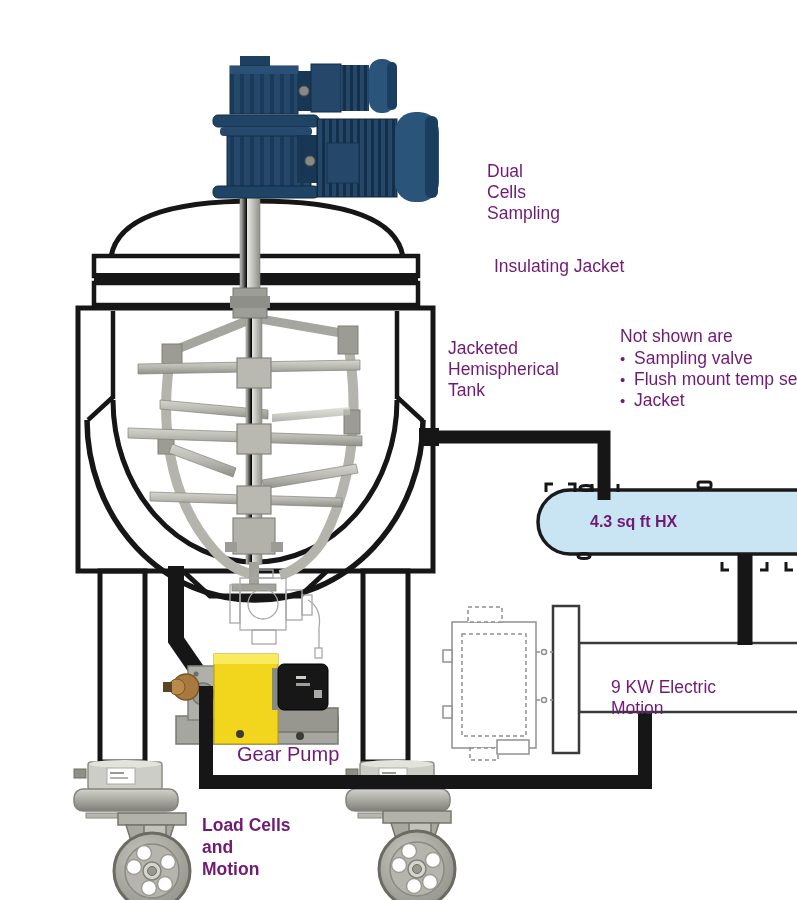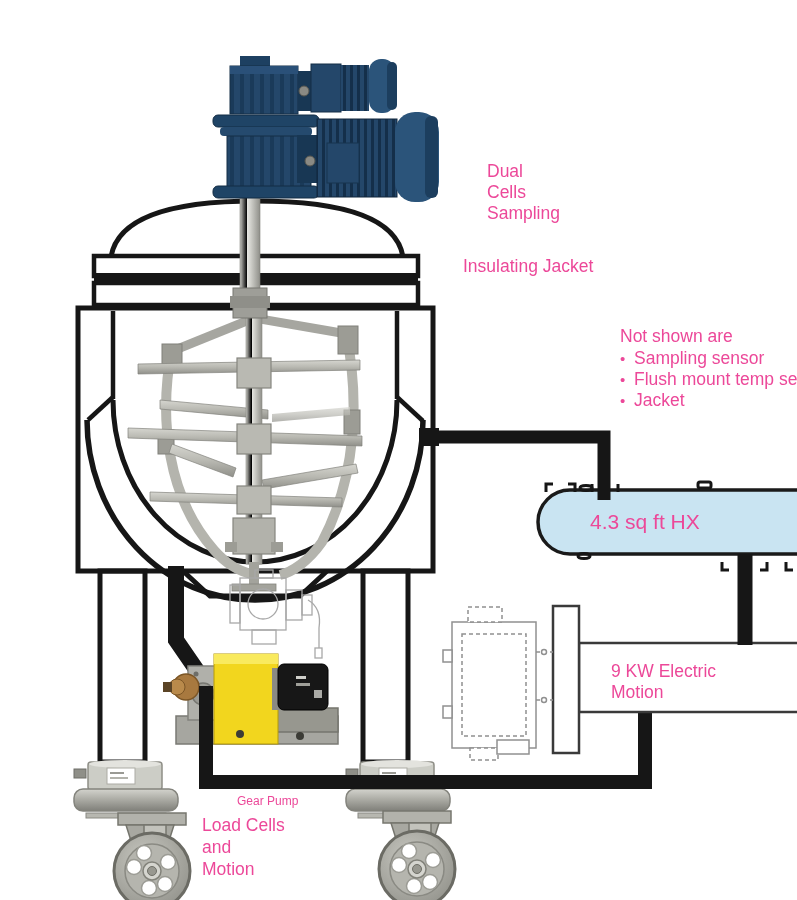--- a/index.html
+++ b/index.html
@@ -1,22 +1,22 @@
 <!DOCTYPE html>
 <html><head>
 <meta charset="utf-8">
 <style>
   html,body{margin:0;padding:0;background:#ffffff;}
   .stage{position:relative;width:797px;height:900px;overflow:hidden;background:#ffffff;
          font-family:"Liberation Sans",sans-serif;}
   .stage svg{position:absolute;left:0;top:0;z-index:1;}
-  .lbl{position:absolute;z-index:2;color:#ec4899;font-size:17.5px;line-height:21px;white-space:nowrap;}
-  .lbl-hx{font-size:21px;}
-  .lbl-pump{font-size:12px;margin-top:47px;}
-  .lbl-loadcells{line-height:22px;}
+  .lbl{position:absolute;z-index:2;color:#701a75;font-size:17.5px;line-height:21px;white-space:nowrap;}
+  .lbl-hx{font-size:16px;font-weight:bold;}
+  .lbl-pump{font-size:20px;}
+  .lbl-loadcells{line-height:22px;font-weight:bold;}
   .ns-item{display:flex;align-items:baseline;line-height:20px;}
   .ns-bullet{width:14px;font-size:15px;}
   .ns-head{line-height:20px;margin-bottom:2px;}
 </style>
 </head>
 <body>
 
 <div class="stage">
 
 <svg width="797" height="900" viewBox="0 0 797 900">
@@ -252,46 +252,51 @@
     <circle cx="310" cy="161" r="5" fill="#8a8a84" stroke="#55554f"></circle>
   </g>
 </svg>
 
 <div class="lbl" style="left:487px;top:161px">
   <div>Dual</div>
   <div>Cells</div>
   <div>Sampling</div>
 </div>
 
-<div class="lbl" style="left:463px;top:256px">
+<div class="lbl" style="left:494px;top:256px">
   <span>Insulating Jacket</span>
 </div>
 
+<div class="lbl" style="left:448px;top:338px">
+  <div>Jacketed</div>
+  <div>Hemispherical</div>
+  <div>Tank</div>
+</div>
 
 <div class="lbl" style="left:620px;top:326px">
   <div class="ns-head">Not shown are</div>
   <div class="ns-item">
     <span class="ns-bullet">•</span>
-    <span>Sampling sensor</span>
+    <span>Sampling valve</span>
   </div>
   <div class="ns-item">
     <span class="ns-bullet">•</span>
     <span>Flush mount temp sensor</span>
   </div>
   <div class="ns-item">
     <span class="ns-bullet">•</span>
     <span>Jacket</span>
   </div>
 </div>
 
 <div class="lbl lbl-hx" style="left:590px;top:511px">
   <span>4.3 sq ft HX</span>
 </div>
 
-<div class="lbl" style="left:611px;top:661px">
+<div class="lbl" style="left:611px;top:677px">
   <div>9 KW Electric</div>
   <div>Motion</div>
 </div>
 
 <div class="lbl lbl-pump" style="left:237px;top:744px">
   <span>Gear Pump</span>
 </div>
 
 <div class="lbl lbl-loadcells" style="left:202px;top:814px">
   <div>Load Cells</div>

